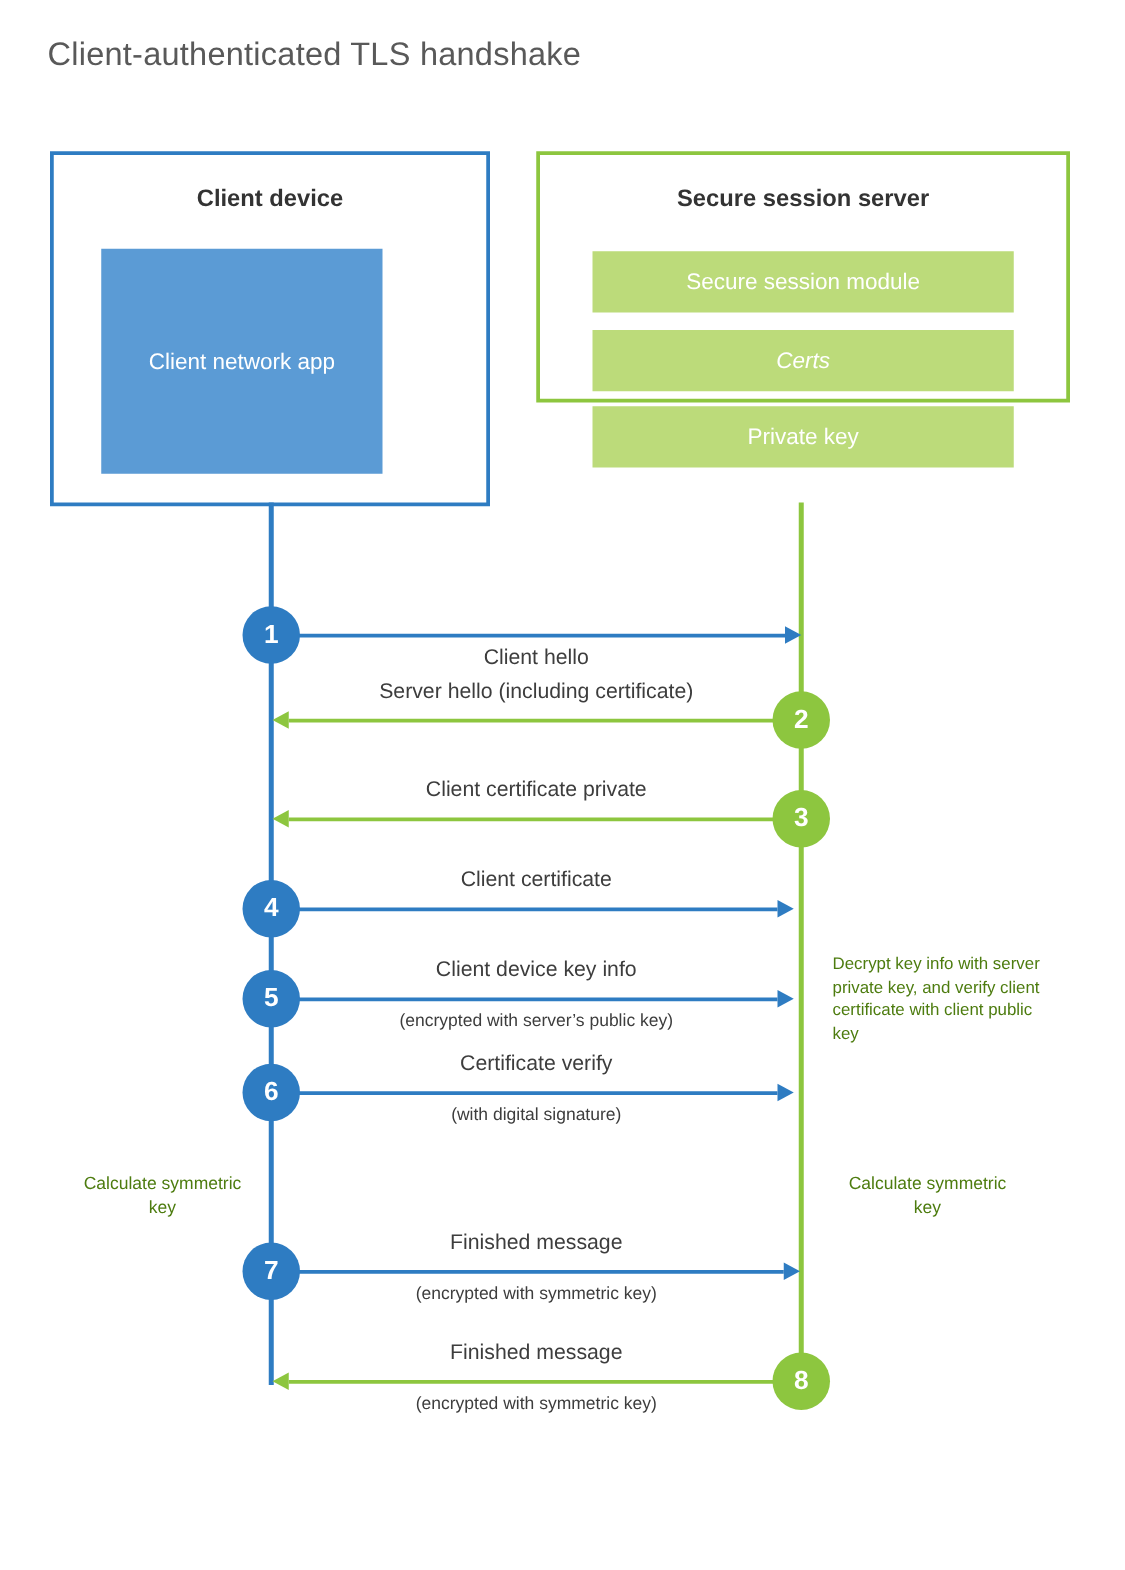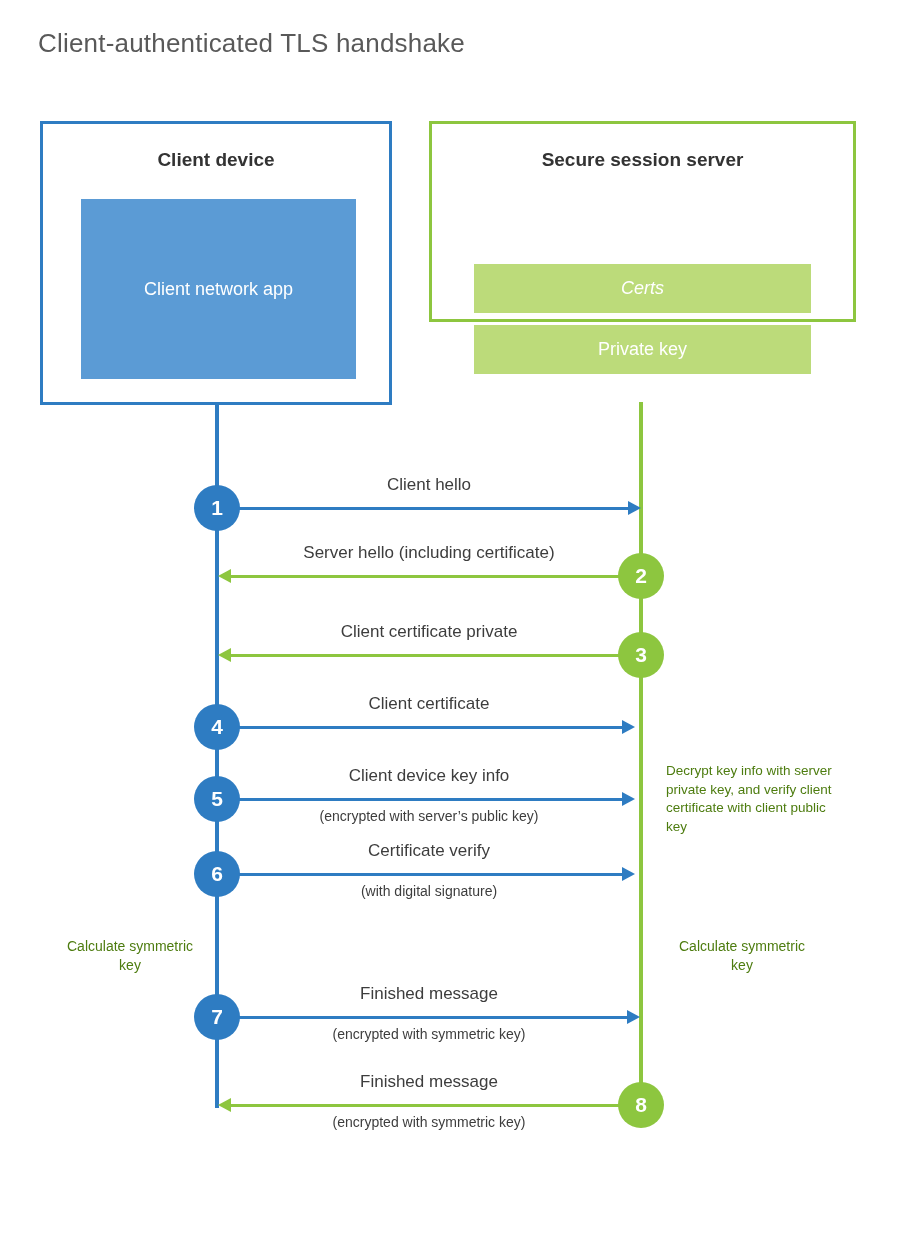--- a/index.html
+++ b/index.html
@@ -56,21 +56,21 @@
     font-size: 19px;
     font-weight: bold;
     color: #333333;
   }
 
   
   #client-app {
     position: absolute;
     left: 38px;
     top: 75px;
-    width: 275px;
+    width: 225px;
     height: 180px;
     background: #5B9BD5;
     color: #ffffff;
     font-size: 18px;
     display: flex;
     align-items: center;
     justify-content: center;
     text-align: center;
     line-height: 1.35;
     box-sizing: border-box;
@@ -216,31 +216,32 @@
 
 <div id="page-title">Client-authenticated TLS handshake</div>
 
 <div class="actor-box" id="client-box">
   <div class="actor-title">Client device</div>
   <div id="client-app">Client network app</div>
 </div>
 
 <div class="actor-box" id="server-box">
   <div class="actor-title">Secure session server</div>
+  <div class="server-bar" id="server-bar-0">Secure session module</div>
   <div class="server-bar" id="server-bar-1">Certs</div>
   <div class="server-bar" id="server-bar-2">Private key</div>
 </div>
 
 <div class="lifeline" id="client-lifeline"></div>
 <div class="lifeline" id="server-lifeline"></div>
 
 <div class="msg" style="left:0; top:508px;">
   <div class="msg-line blue" style="left:217px; width:419px;"></div>
   <div class="arrowhead right blue" style="left:628px;"></div>
-  <div class="msg-label" style="left:429px;">Client hello</div>
+  <div class="msg-label" style="left:429px;margin-top:41px;">Client hello</div>
   <div class="step-circle blue">1</div>
 </div>
 
 <div class="msg" style="left:0; top:576px;">
   <div class="msg-line green" style="left:231px; width:410px;"></div>
   <div class="arrowhead left green" style="left:218px;"></div>
   <div class="msg-label" style="left:429px;">Server hello (including certificate)</div>
   <div class="step-circle green">2</div>
 </div>
 

